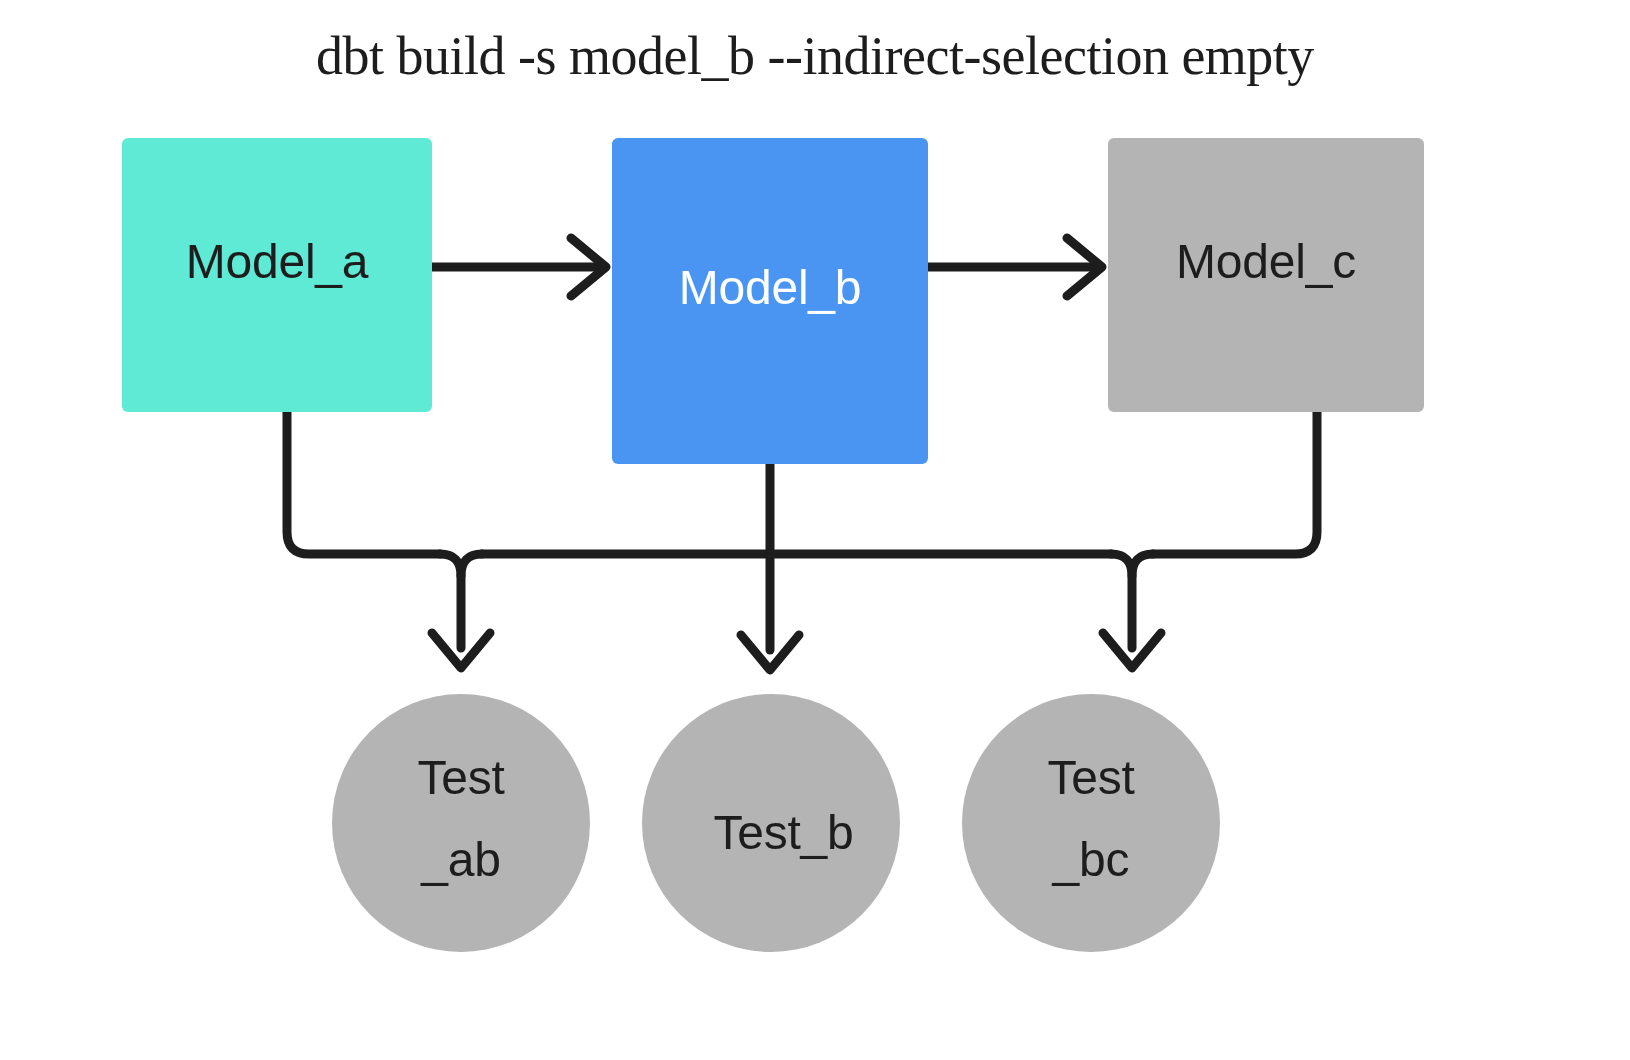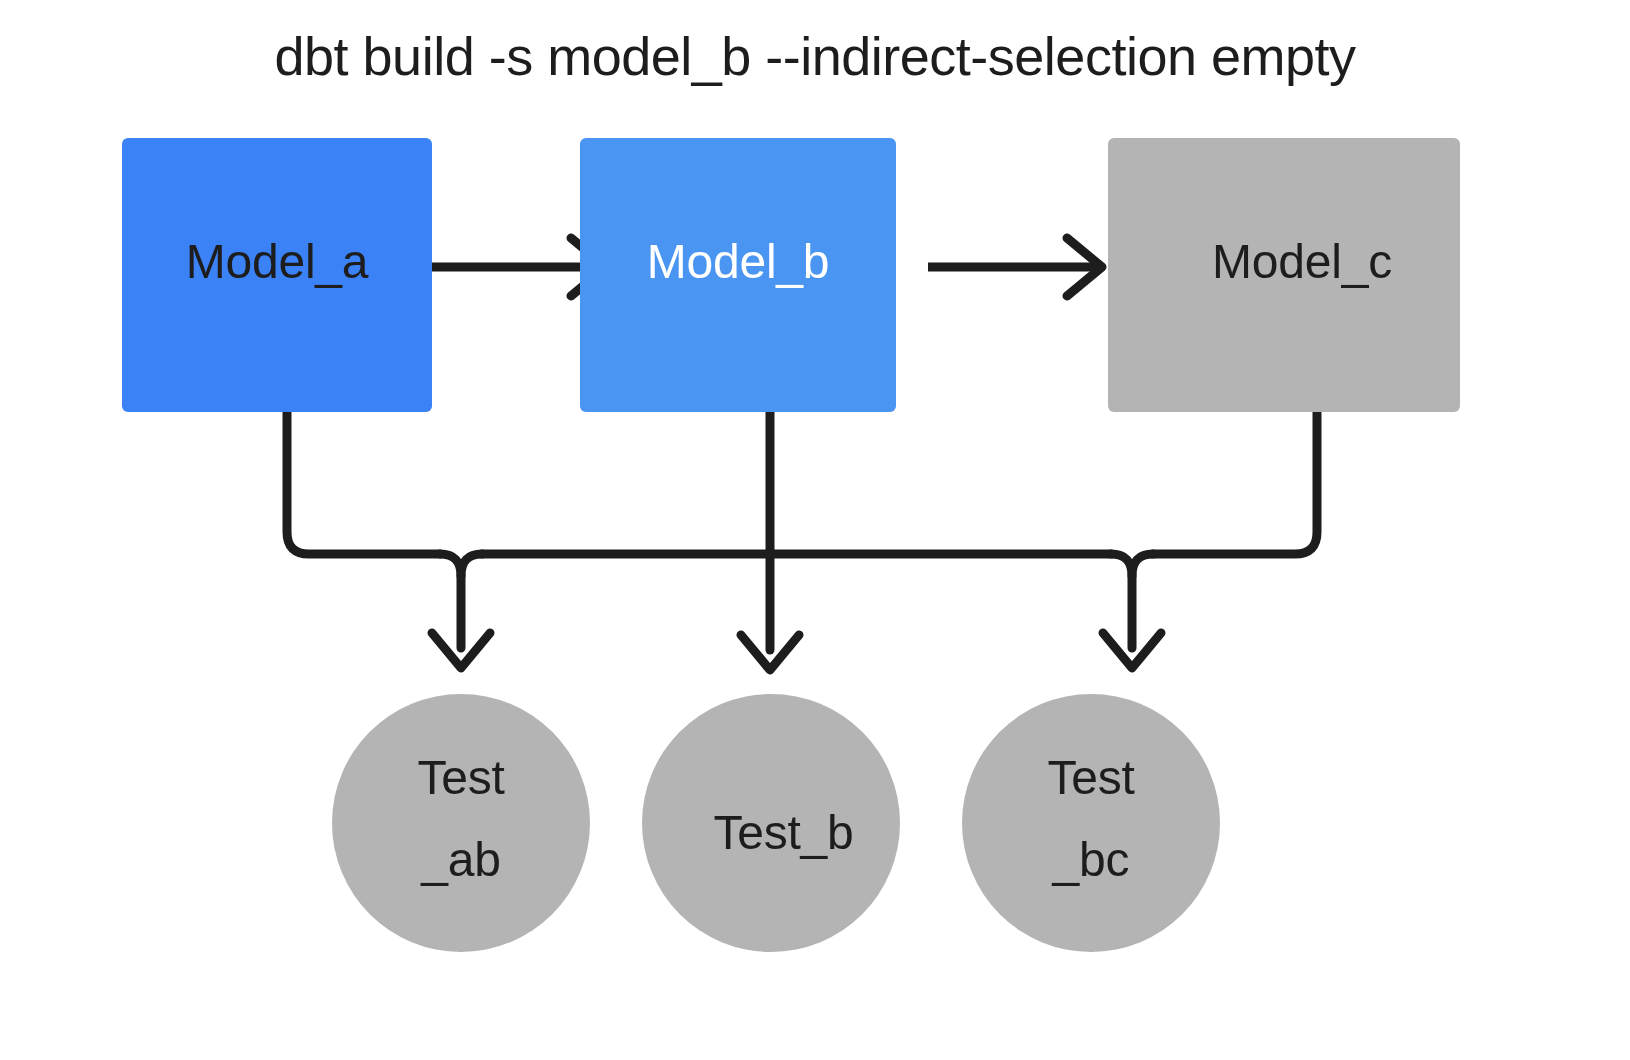--- a/index.html
+++ b/index.html
@@ -31,20 +31,21 @@
     position: absolute;
     left: 0;
     top: 24px;
     width: 1630px;
     text-align: center;
     font-size: 54px;
     line-height: 64px;
     color: #1d1d1d;
     letter-spacing: -0.5px;
     white-space: pre;
+    font-family: Liberation Serif, serif;
   }
   .node {
     position: absolute;
     display: flex;
     align-items: center;
     justify-content: center;
     text-align: center;
     z-index: 2;
   }
   .node-box {
@@ -62,21 +63,21 @@
     font-size: 48px;
     line-height: 82px;
     letter-spacing: -0.2px;
   }
   .node-label {
     white-space: pre-line;
     pointer-events: none;
   }
   
   #node-model-a { left: 122px; top: 138px; width: 310px; height: 274px; }
-  #node-model-b { left: 580px; top: 138px; width: 316px; height: 274px; }
+  #node-model-b { left: 612px; top: 138px; width: 316px; height: 326px; }
   #node-model-c { left: 1108px; top: 138px; width: 316px; height: 274px; }
   #node-test-ab { left: 332px; top: 694px; width: 258px; height: 258px; }
   #node-test-b  { left: 642px; top: 694px; width: 258px; height: 258px; }
   #node-test-bc { left: 962px; top: 694px; width: 258px; height: 258px; }
 
   
   #node-model-a .node-label,
   #node-model-b .node-label,
   #node-model-c .node-label { transform: translateY(-13px); }
   #node-test-ab .node-label,
@@ -112,29 +113,29 @@
 
       <path d="M 770 554 L 1111 554" stroke-linecap="round"></path>
       <path d="M 1111 554 Q 1132 554 1132 576 L 1132 648" stroke-linecap="round"></path>
 
       <path d="M 1317 412 L 1317 532 Q 1317 554 1295 554 L 1153 554" stroke-linecap="round"></path>
       <path d="M 1153 554 Q 1132 554 1132 576" stroke-linecap="round"></path>
       <path d="M 1103 633 L 1132 668 L 1161 633" stroke-linecap="round"></path>
     </g>
   </svg>
 
-  <div class="node node-box" id="node-model-a" style="background:#3b82f6;">
+  <div class="node node-box" id="node-model-a" style="background:#5eead4;">
     <span class="node-label" style="color:#1d1d1d;">Model_a</span>
   </div>
 
   <div class="node node-box" id="node-model-b" style="background:#4a95f2;">
     <span class="node-label" style="color:#ffffff;">Model_b</span>
   </div>
 
-  <div class="node node-box" id="node-model-c" style="background:#b4b4b4;padding-left:36px;">
+  <div class="node node-box" id="node-model-c" style="background:#b4b4b4;">
     <span class="node-label" style="color:#1d1d1d;">Model_c</span>
   </div>
 
   <div class="node node-circle" id="node-test-ab" style="background:#b4b4b4;">
     <span class="node-label" style="color:#1d1d1d;">Test
 _ab</span>
   </div>
 
   <div class="node node-circle" id="node-test-b" style="background:#b4b4b4;">
     <span class="node-label" style="color:#1d1d1d;margin-left:25px;">Test_b</span>

